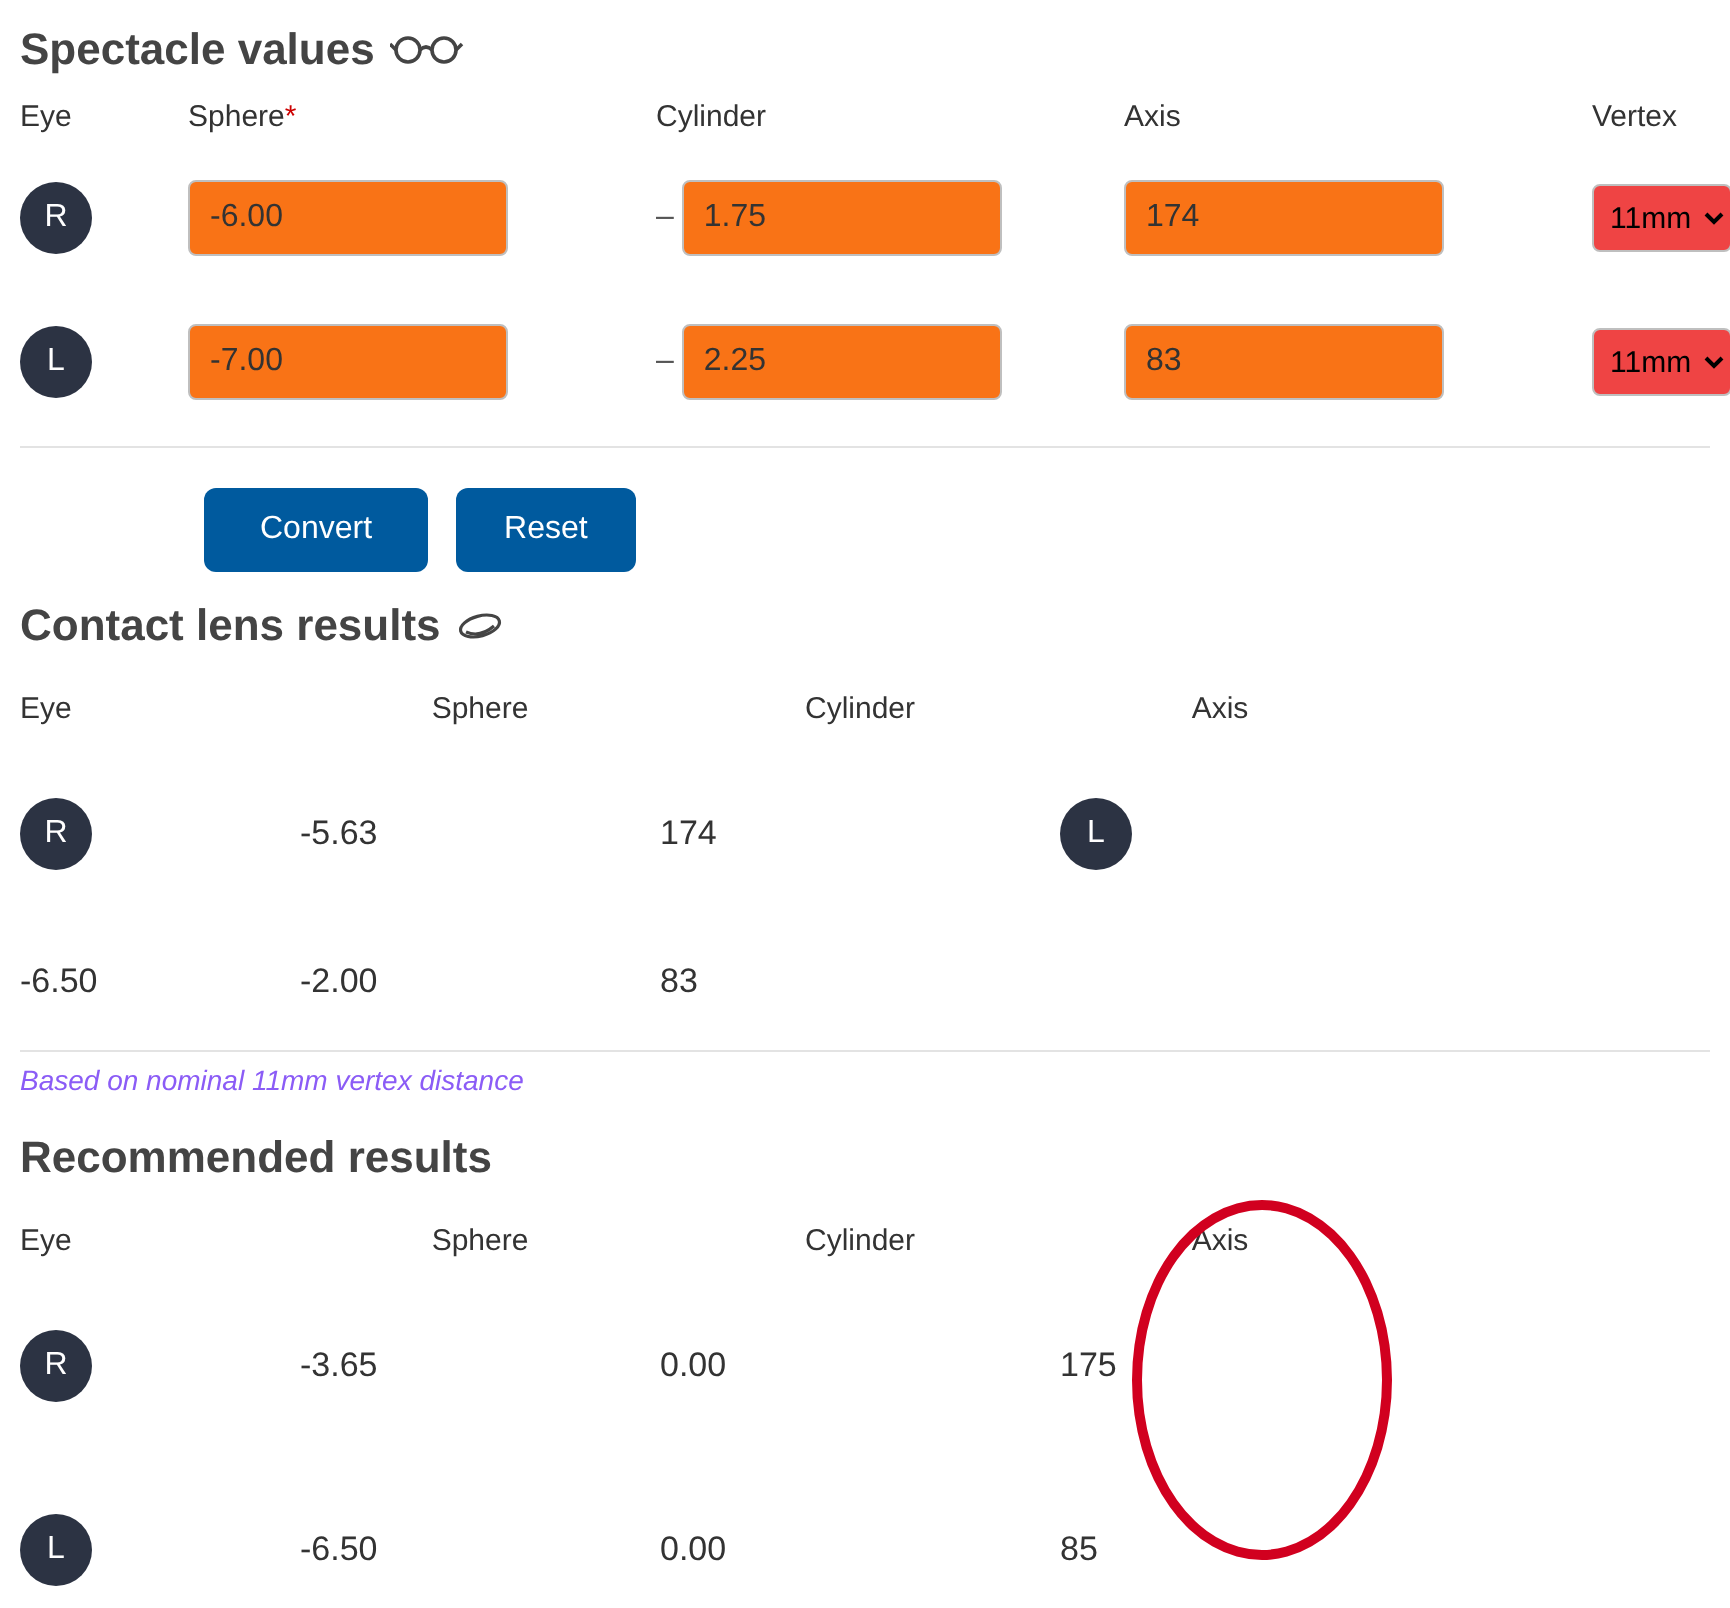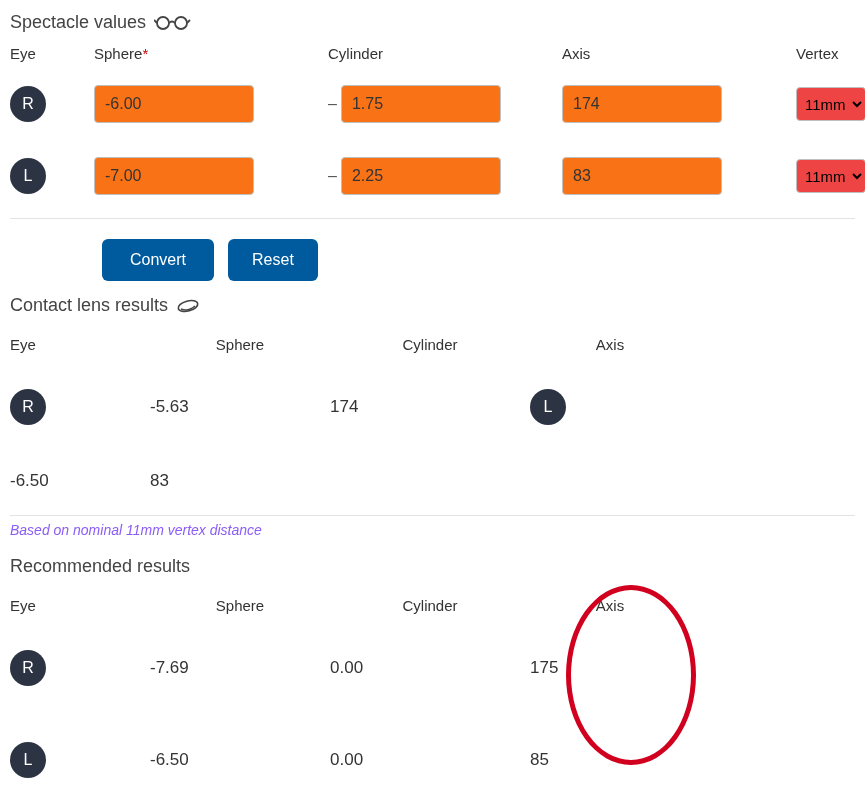--- a/index.html
+++ b/index.html
@@ -5,22 +5,22 @@
   * { box-sizing: border-box; }
   body {
     font-family: "Segoe UI", Arial, sans-serif;
     margin: 0;
     padding: 8px 10px 20px 10px;
     width: 865px;
     color: #333;
     background: #fff;
   }
   h2.section {
-    font-size: 18px;
-    font-weight: 400;
+    font-size: 22px;
+    font-weight: 700;
     color: #444;
     margin: 4px 0 12px 0;
     display: flex;
     align-items: center;
     gap: 8px;
   }
   .icon-glasses, .icon-lens {
     display: inline-flex;
     align-items: center;
   }
@@ -215,41 +215,42 @@
     <div class="rcell">
         <div class="eye-badge">R</div>
       </div>
     <div class="rcell num">-5.63</div>
     <div class="rcell num">174</div>
 
     <div class="rcell">
         <div class="eye-badge">L</div>
       </div>
     <div class="rcell num">-6.50</div>
+    <div class="rcell num">-2.00</div>
     <div class="rcell num">83</div>
   </div>
 </div>
 <hr class="sep">
 <div class="note">Based on nominal 11mm vertex distance</div>
 
 <h2 class="section">
   <span>Recommended results</span>
 </h2>
 
 <div class="rec-wrap">
   <div class="results-grid">
     <div class="rhdr">Eye</div>
     <div class="rhdr" style="text-align:center">Sphere</div>
     <div class="rhdr" style="text-align:center">Cylinder</div>
     <div class="rhdr" style="text-align:center">Axis</div>
 
     <div class="rcell">
         <div class="eye-badge">R</div>
       </div>
-    <div class="rcell num">-7.69</div>
+    <div class="rcell num">-3.65</div>
     <div class="rcell num">0.00</div>
     <div class="rcell num">175</div>
 
     <div class="rcell">
         <div class="eye-badge">L</div>
       </div>
     <div class="rcell num">-6.50</div>
     <div class="rcell num">0.00</div>
     <div class="rcell num">85</div>
   </div>

